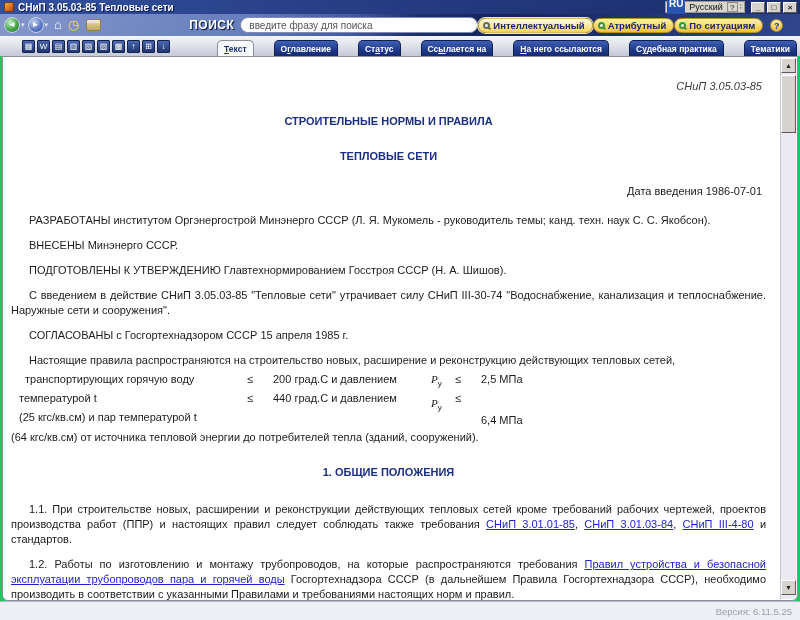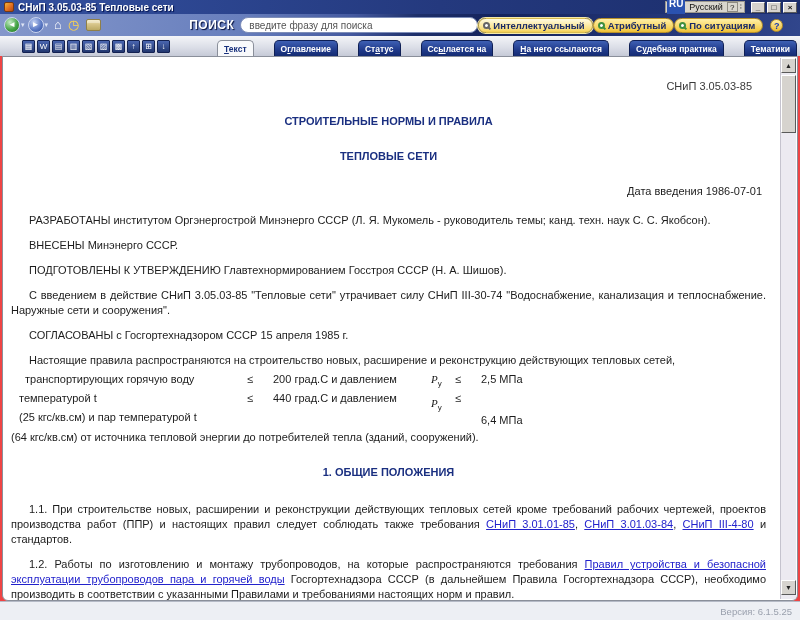--- a/index.html
+++ b/index.html
@@ -1,17 +1,17 @@
 <!DOCTYPE html>
 <html><head>
 <meta charset="utf-8">
 <style>
   * { margin:0; padding:0; box-sizing:border-box; }
   html,body { width:800px; height:620px; overflow:hidden; font-family:"Liberation Sans",sans-serif; background:#edeff4; }
-  #app { position:relative; width:800px; height:620px; background:#ef4444;padding-left:24px; }
+  #app { position:relative; width:800px; height:620px; background:#22c55e;padding-left:24px; }
 
   
   .titlebar { position:absolute; top:0; left:0; right:0; height:14px;
     background:linear-gradient(90deg,#33509f 0%,#24397e 55%,#1b2d6b 100%);
     display:flex; align-items:center; padding:0 2px; color:#fff; }
   .app-icon { width:10px; height:10px; margin:0 4px 0 2px;
     background:linear-gradient(135deg,#f3b23a 0%,#e06a1f 60%,#b14a14 100%); border:1px solid #7a3a10; border-radius:2px; }
   .title-text { font-size:10px; font-weight:bold; white-space:nowrap; text-shadow:1px 1px 1px #00114d; }
   .title-spacer { flex:1; }
   .langbar { display:flex; align-items:center; gap:1px; background:#d9d6ce; border:1px solid #9b988f; padding:0 1px; height:12px; margin-right:6px; }
@@ -66,21 +66,21 @@
     color:#fff; font-size:8.5px; font-weight:bold; padding:3px 6px 2px; cursor:pointer; white-space:nowrap; }
   .tab.active { background:#f8f9fb; color:#17307c; border-color:#8a8f9a; position:relative; top:1px; padding-bottom:3px; }
   .hk { text-decoration:underline; }
 
   
   .docpanel { position:absolute; top:56px; left:2px; right:2px; bottom:19px;
     background:#fff; border:1px solid #8a8f9a; border-radius:0 0 6px 6px; overflow:hidden; }
   .doccontent { position:absolute; top:0; left:0; right:17px; bottom:0; overflow:hidden;
     padding:8px 14px 0 8px; font-size:11px; color:#1c1c1c; line-height:15px; }
   .right { text-align:right; }
-  .docnum { color:#3a3a3a; margin:14px 14px 4px 0; }
+  .docnum { color:#3a3a3a; margin:14px 4px 4px 0;font-style:italic; }
   .dochead { text-align:center; color:#1a2f80; font-weight:bold; margin:20px 0; }
   .docdate { text-align:right; margin:18px 4px 14px 0; }
   .para { margin:0 0 10px; text-indent:18px; }
   .just { text-align:justify; }
   .spec { display:grid; grid-template-columns:236px 26px 158px 24px 26px 70px; margin:2px 0 6px; line-height:14px; }
   .spec .c { padding:0; }
   .pysym { font-style:italic; font-family:"Liberation Serif",serif; }
   .pysub { font-size:8px; }
   .low { transform:translateY(5px); display:inline-block; }
   .vlow { transform:translateY(3px); display:inline-block; }
@@ -219,16 +219,16 @@
     </div>
 
     <div class="vscroll">
       <span class="sbtn up">▲</span>
       <span class="sthumb"></span>
       <span class="sbtn down">▼</span>
     </div>
   </div>
 
   <div class="statusbar">
-    <span>Версия: 6.1.5.25</span>
+    <span>Версия: 6.11.5.25</span>
   </div>
 
 </div>
 
 </body></html>

